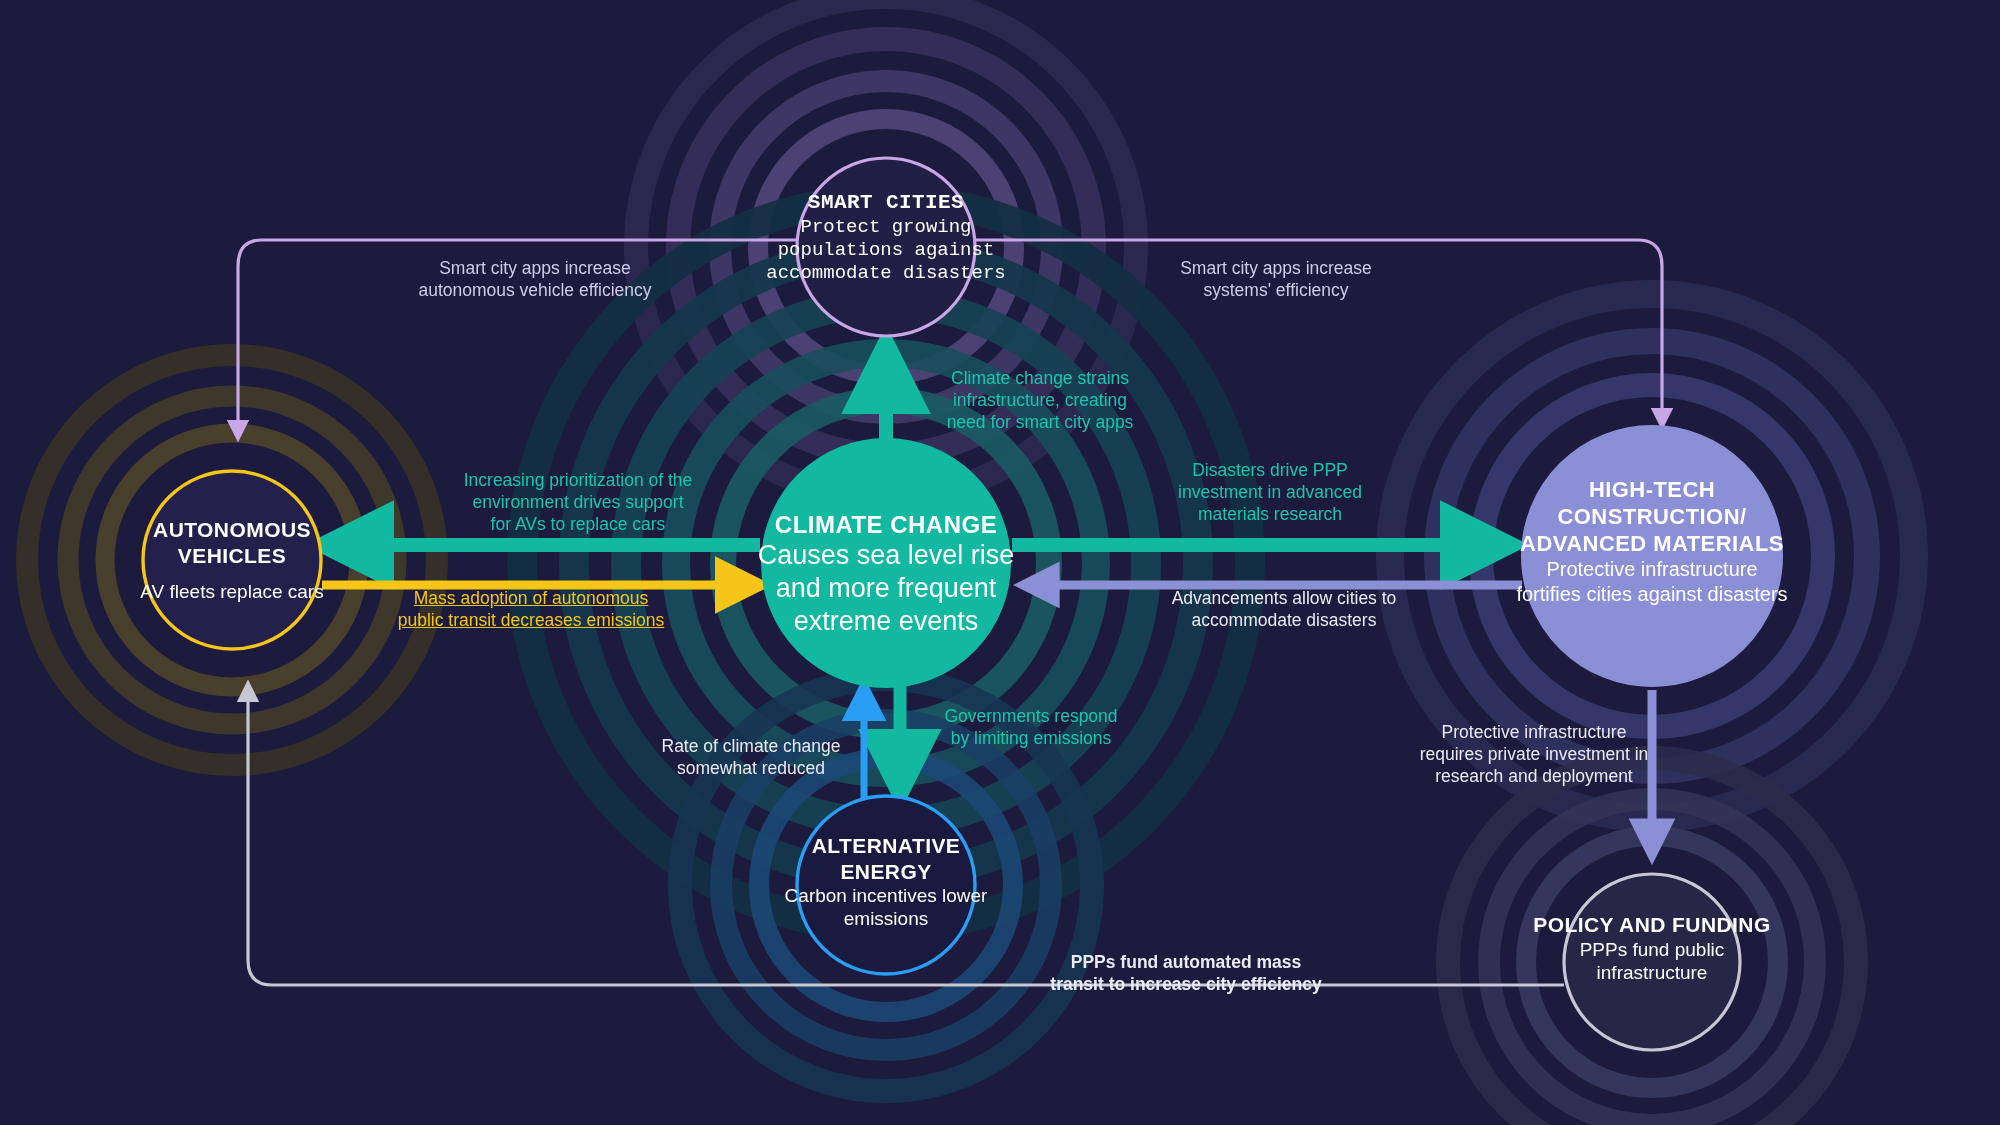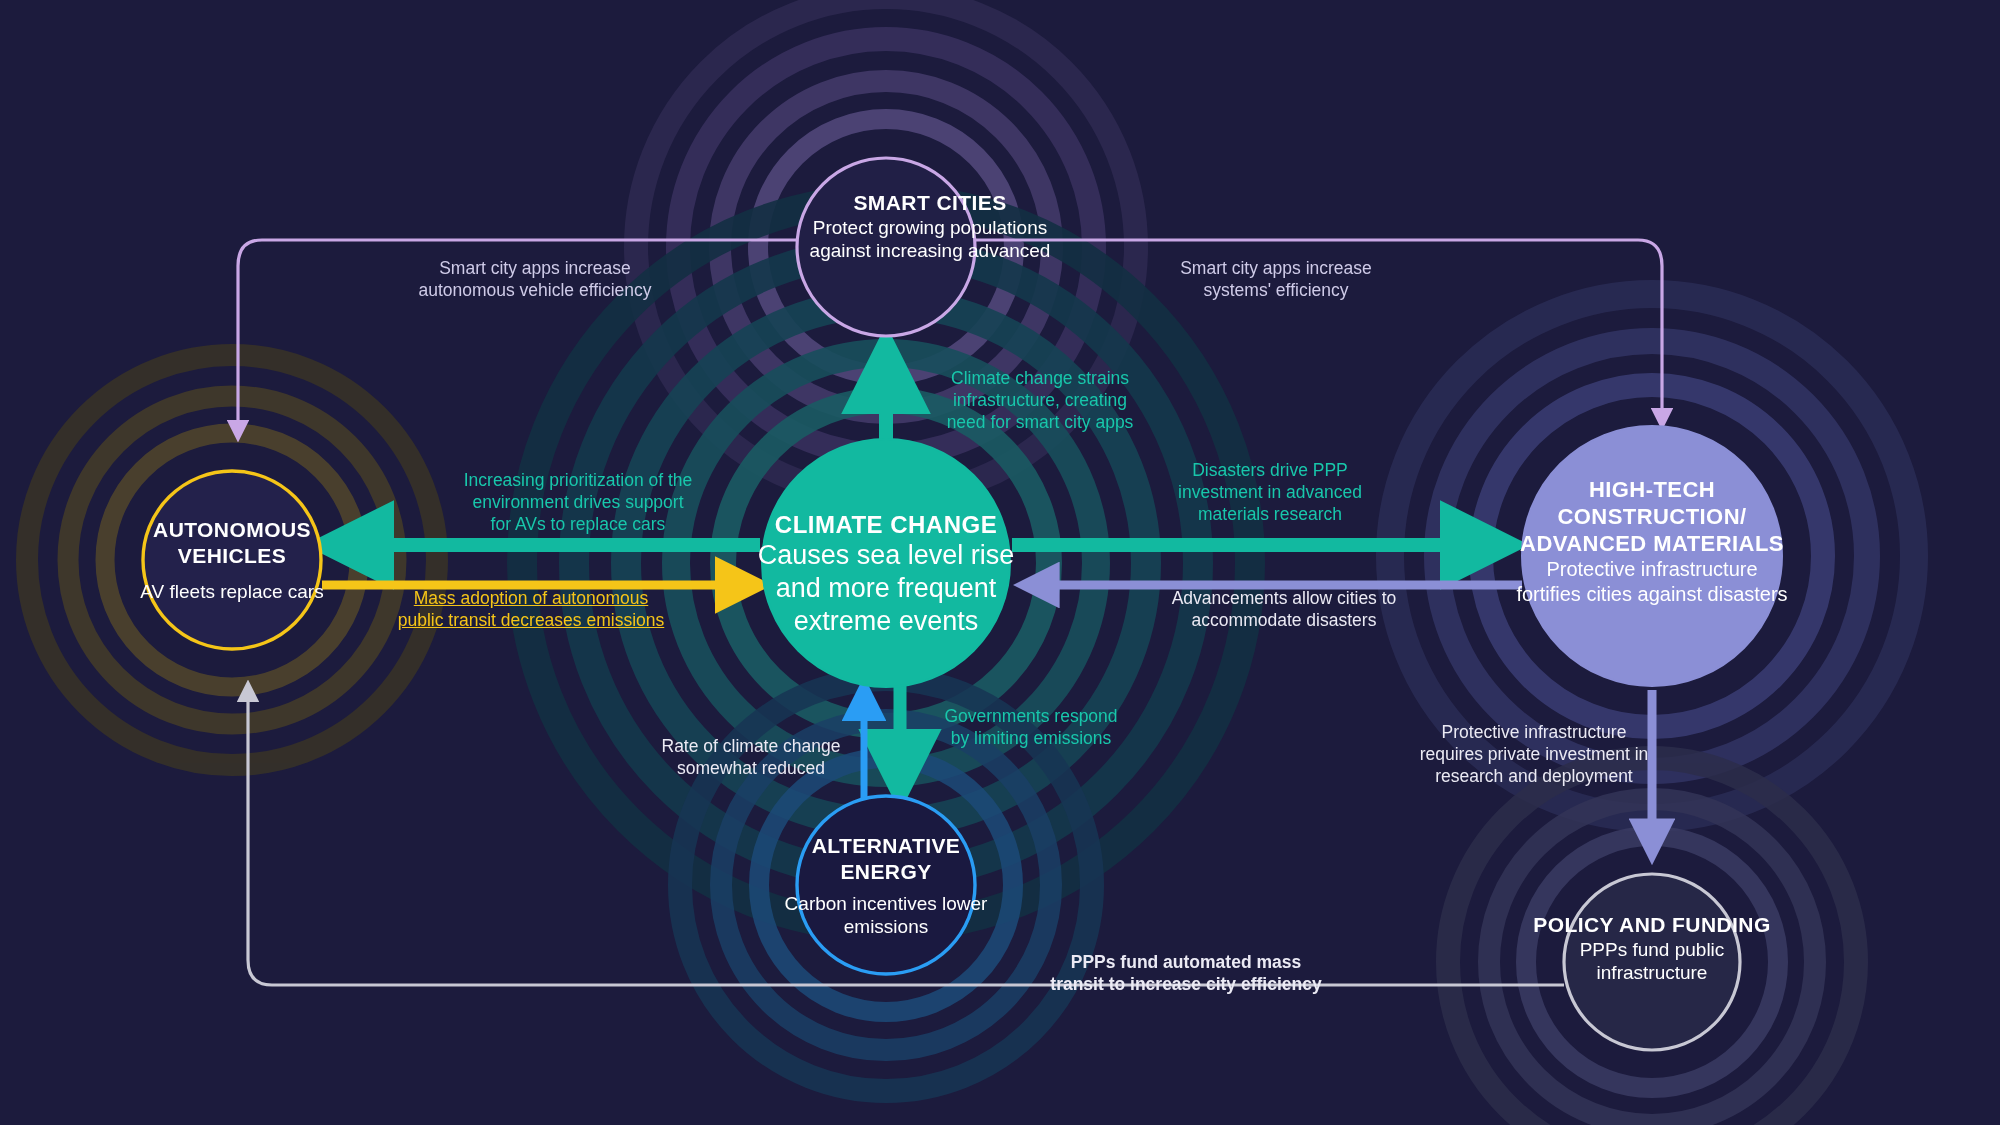--- a/index.html
+++ b/index.html
@@ -127,43 +127,43 @@
     <path d="M 1564 985 L 272 985 Q 248 985 248 960 L 248 692" fill="none" stroke="#c8c8d4" stroke-width="3.2" marker-end="url(#ah-grey)"></path>
 
     <circle cx="886" cy="247" r="89" fill="#211f46" stroke="#c9a7e6" stroke-width="3.2"></circle>
     <circle cx="232" cy="560" r="89" fill="#23214b" stroke="#f5c518" stroke-width="3.4"></circle>
     <circle cx="886" cy="563" r="124" fill="#12b9a0" stroke="#12b9a0" stroke-width="2"></circle>
     <circle cx="1652" cy="556" r="130" fill="#8b8fd6" stroke="#8b8fd6" stroke-width="2"></circle>
     <circle cx="886" cy="885" r="89" fill="#1a1940" stroke="#2a9df4" stroke-width="3.4"></circle>
     <circle cx="1652" cy="962" r="88" fill="#262747" stroke="#c8c8d4" stroke-width="3.2"></circle>
   </svg>
 
-  <div class="node-text" style="left:800px;top:190px;width:260px;">
+  <div class="node-text" style="left:756px;top:190px;width:260px;font-family:Liberation Mono, monospace;">
     <span class="node-title" style="font-size:21px;">SMART CITIES</span>
-    <span class="node-sub" style="font-size:19px;">Protect growing populations against increasing advanced</span>
+    <span class="node-sub" style="font-size:19px;">Protect growing populations against accommodate disasters</span>
   </div>
 
   <div class="node-text" style="left:112px;top:517px;width:240px;">
     <span class="node-title" style="font-size:21px;">AUTONOMOUS VEHICLES</span>
     <span class="node-sub" style="font-size:19px;margin-top:12px;">AV fleets replace cars</span>
   </div>
 
   <div class="node-text" style="left:746px;top:510px;width:280px;">
     <span class="node-title" style="font-size:24px;">CLIMATE CHANGE</span>
     <span class="node-sub" style="font-size:27px;">Causes sea level rise and more frequent extreme events</span>
   </div>
 
   <div class="node-text" style="left:1512px;top:465px;width:280px;">
     <span class="node-title" style="font-size:22px;margin-top:12px;">HIGH-TECH CONSTRUCTION/ ADVANCED MATERIALS</span>
     <span class="node-sub" style="font-size:20px;">Protective infrastructure fortifies cities against disasters</span>
   </div>
 
   <div class="node-text" style="left:766px;top:833px;width:240px;">
     <span class="node-title" style="font-size:21px;">ALTERNATIVE ENERGY</span>
-    <span class="node-sub" style="font-size:19px;margin-top:8px;">Carbon incentives lower emissions</span>
+    <span class="node-sub" style="font-size:19px;">Carbon incentives lower emissions</span>
   </div>
 
   <div class="node-text" style="left:1532px;top:912px;width:240px;">
     <span class="node-title" style="font-size:21px;">POLICY AND FUNDING</span>
     <span class="node-sub" style="font-size:19px;">PPPs fund public infrastructure</span>
   </div>
 
   <div class="edge-label lbl-violet ta-c" style="left:388px;top:258px;width:294px;">Smart city apps increase
 autonomous vehicle efficiency</div>
 

